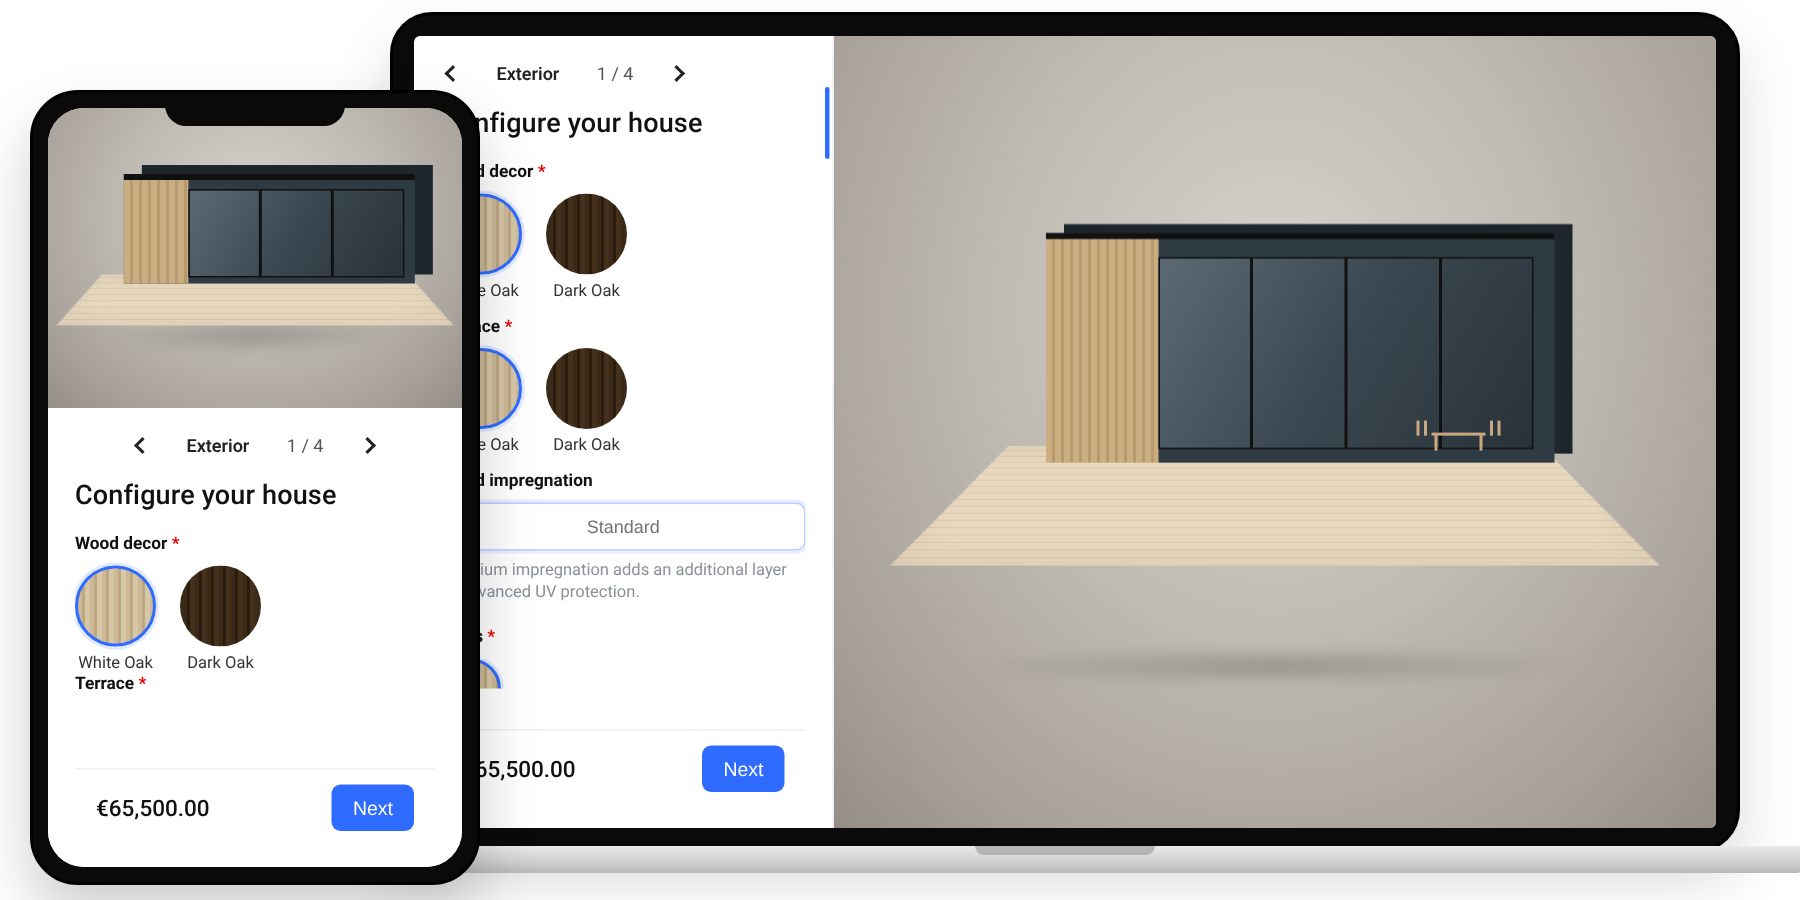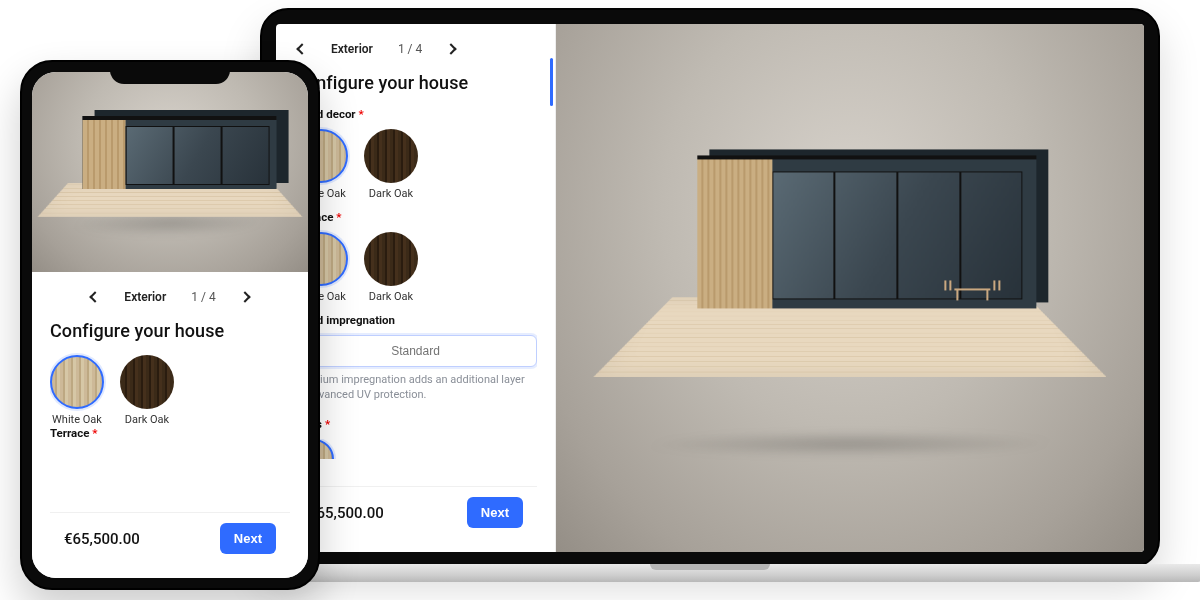--- a/index.html
+++ b/index.html
@@ -122,21 +122,21 @@
   .hint { font-size: 11px; color: var(--muted); margin-top:6px; line-height:1.35; }
 
   .footer {
     border-top: 1px solid #f0f0f0;
     display:flex; align-items:center; justify-content:space-between;
     padding: 10px 14px; background:#fff;
   }
   .price { font-size: 15px; font-weight: 500; }
   .next {
     background: var(--blue); color:#fff; border:none;
-    font-size: 13px; font-weight:700; padding:8px 14px; border-radius:6px;
+    font-size: 13px; font-weight:400; padding:8px 14px; border-radius:6px;
   }
 
   .laptop .panel { width: 280px; border-right: 1px solid #eee; flex:0 0 280px; display:flex; flex-direction:column; }
   .laptop .panel .scroll { flex:1; overflow:hidden; }
   .laptop .panel .breadcrumb { justify-content:flex-start; padding-left:4px; }
 
   
   .laptop .panel::after{
     content:""; position:absolute; right:2px; top:34px; width:3px; height:48px;
     background:var(--blue); border-radius:3px;
@@ -327,20 +327,24 @@
       <div class="breadcrumb">
         <span class="chev left"></span>
         <span>Exterior</span>
         <span style="font-weight:400;color:#555">1 / 4</span>
         <span class="chev right"></span>
       </div>
 
       <div style="flex:1;overflow:hidden">
         <div class="h1">Configure your house</div>
 
+        <div class="section-label">
+          <span>Wood decor</span>
+          <span class="req">*</span>
+        </div>
         <div class="swatch-row">
           <div class="swatch-col">
             <div class="swatch light sel"></div>
             <div class="swatch-label">White Oak</div>
           </div>
           <div class="swatch-col">
             <div class="swatch dark"></div>
             <div class="swatch-label">Dark Oak</div>
           </div>
         </div>

